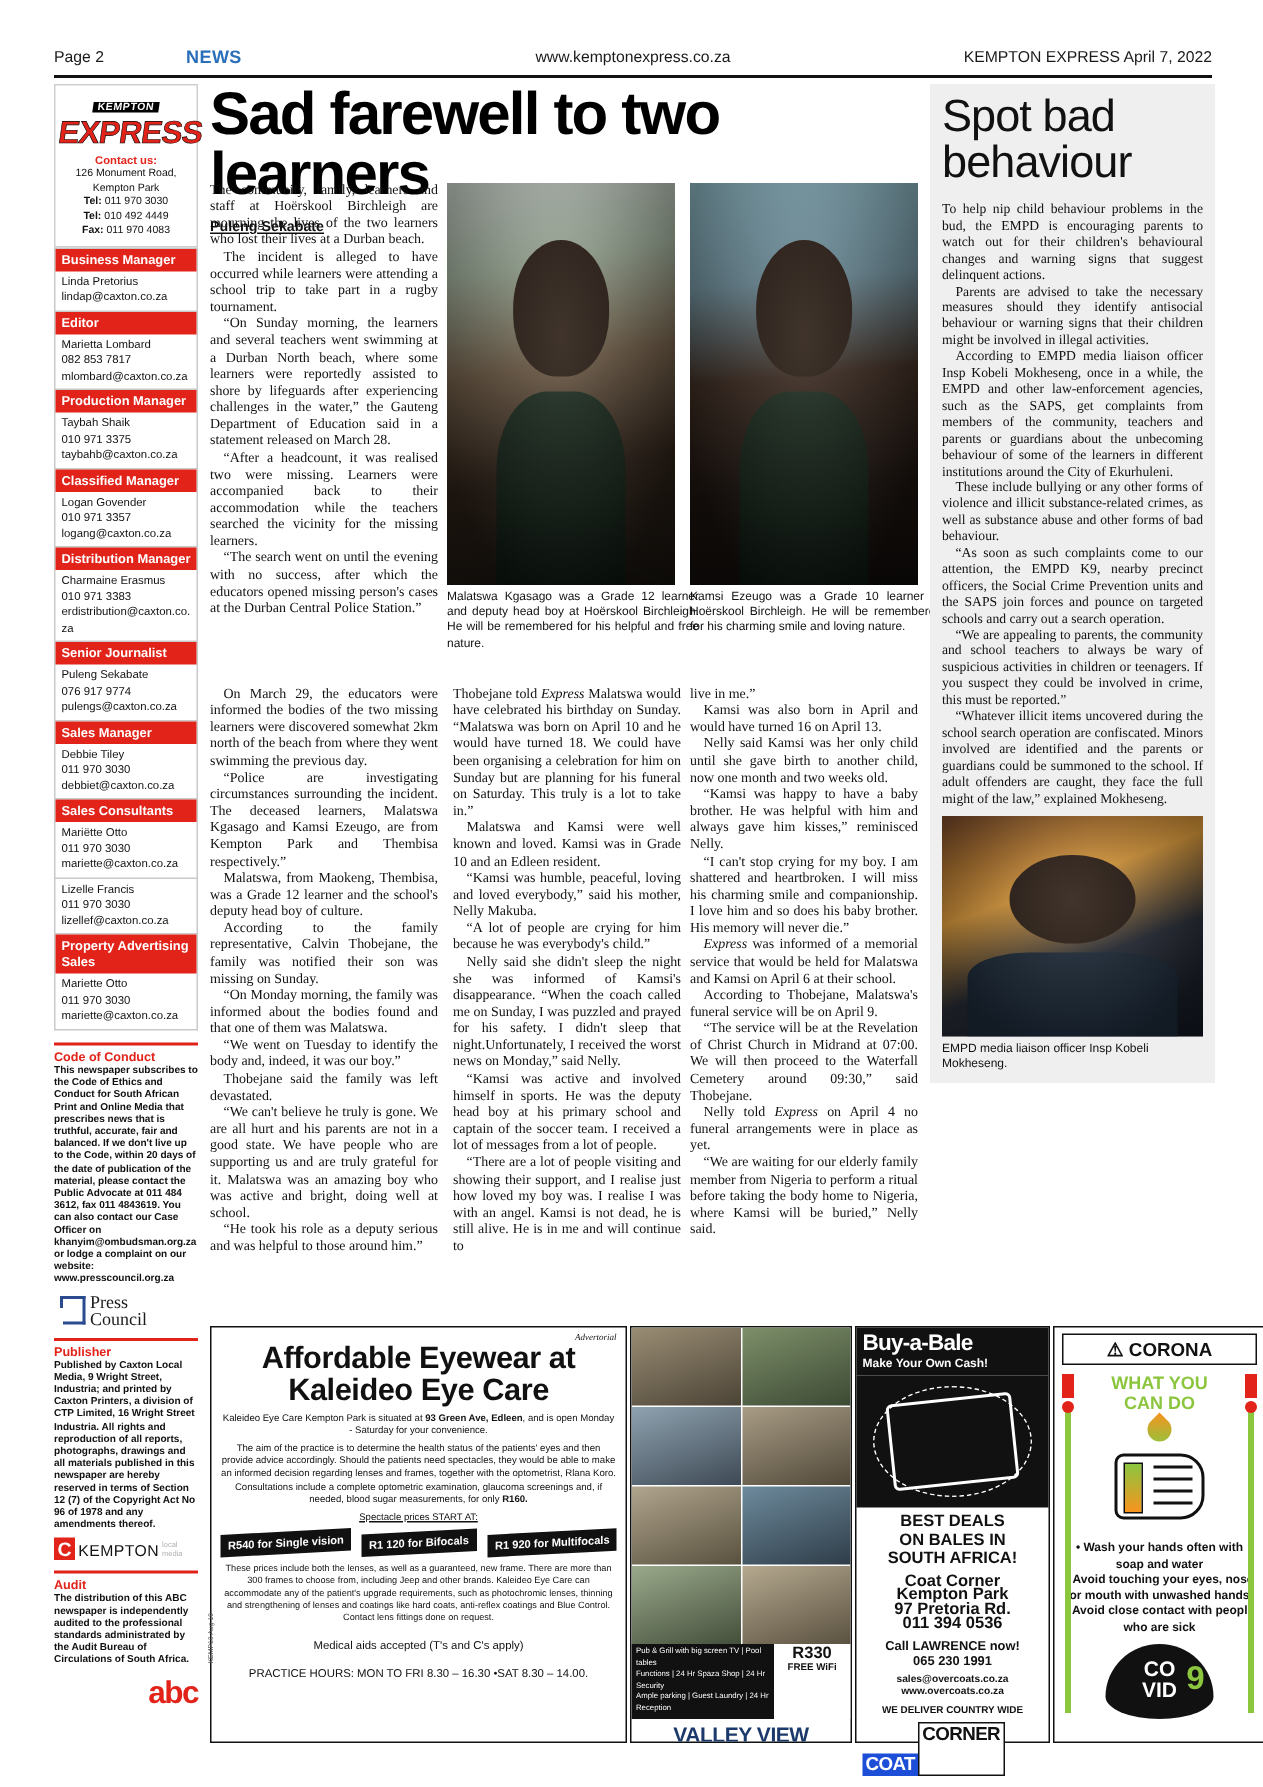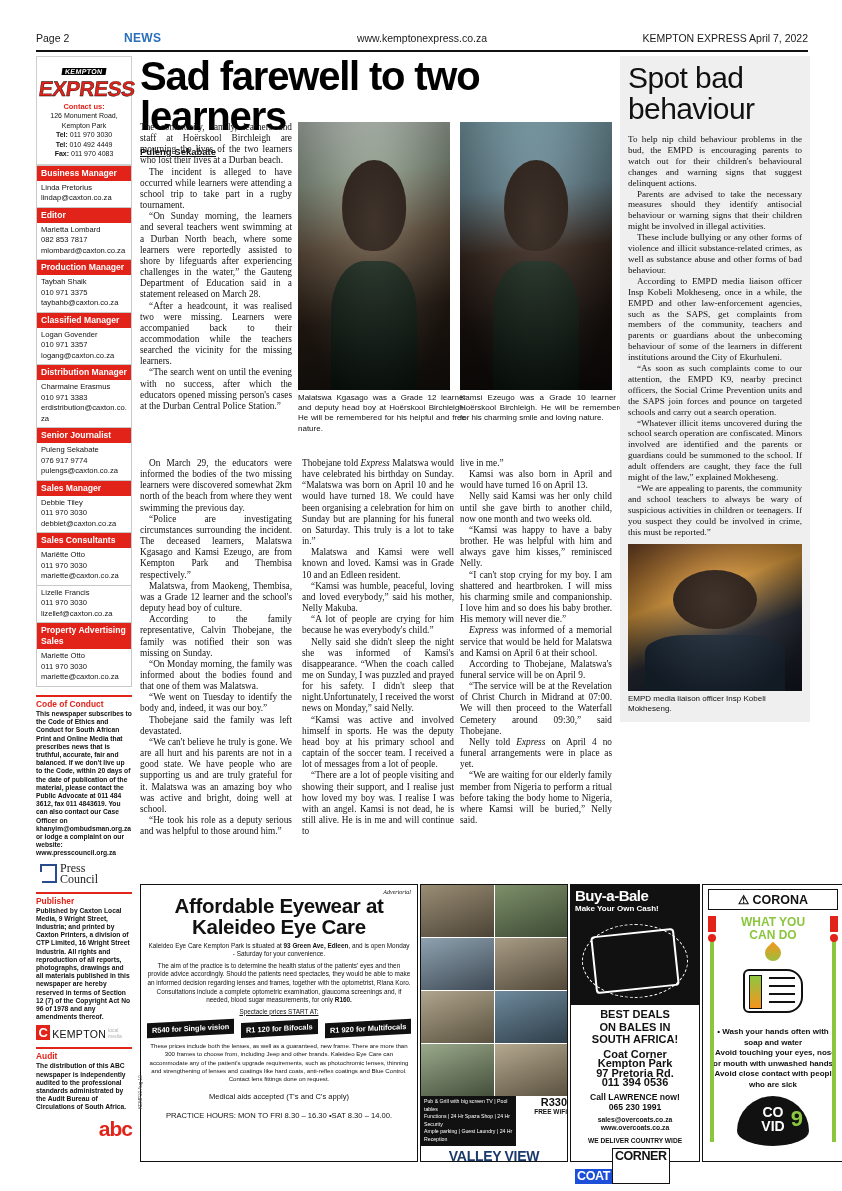--- a/index.html
+++ b/index.html
@@ -90,21 +90,21 @@
   .eye-fine{font-family:"Liberation Sans",sans-serif;font-size:6.1px;line-height:8.1px;text-align:center;color:#111;margin-top:6px;}
   .eye-hours{font-family:Liberation Sans, sans-serif;font-size:7.6px;line-height:11px;text-align:center;color:#111;margin-top:8px;}
   .eye-bar{background:#111;color:#fff;font-family:"Liberation Sans",sans-serif;font-weight:bold;font-size:7.6px;text-align:center;padding:3px 0;margin-top:6px;}
   .eye-side{position:absolute;left:2px;bottom:52px;font-family:"Liberation Sans",sans-serif;font-size:4.6px;color:#555;transform:rotate(-90deg);transform-origin:left bottom;white-space:nowrap;}
 
   .ad-lodge{left:384px;top:0;width:148px;height:278px;border:1px solid #111;background:#fff;overflow:hidden;}
   .lodge-grid{display:grid;grid-template-columns:1fr 1fr;grid-auto-rows:52px;gap:1px;}
   .lodge-cell{background:#6a6a5a;position:relative;overflow:hidden;}
   .lodge-info{display:flex;font-family:"Liberation Sans",sans-serif;font-size:5.2px;}
   .lodge-feat{background:#111;color:#fff;padding:2px 3px;line-height:7.6px;width:96px;box-sizing:border-box;}
-  .lodge-price{background:#fff;color:#111;text-align:right;width:52px;}
+  .lodge-price{background:#fff;color:#111;text-align:center;width:52px;}
   .lodge-price .r{font-weight:bold;font-size:11px;line-height:12px;color:#111;}
   .lodge-price .f{font-weight:bold;font-size:6.5px;line-height:7px;}
   .lodge-name{font-family:"Liberation Sans",sans-serif;font-weight:bold;font-size:14px;line-height:14px;text-align:center;color:#1b3a6b;letter-spacing:-.3px;padding-top:3px;}
 
   .ad-bale{left:534px;top:0;width:130px;height:278px;border:1px solid #111;background:#fff;}
   .bale-top{background:#111;color:#fff;padding:3px 4px;}
   .bale-ttl{font-family:"Liberation Sans",sans-serif;font-weight:bold;font-size:15px;line-height:16px;letter-spacing:-.5px;}
   .bale-sub{font-family:"Liberation Sans",sans-serif;font-weight:bold;font-size:8px;line-height:10px;}
   .bale-img{background:#111;height:88px;position:relative;}
   .bale-bale{position:absolute;left:50%;top:50%;transform:translate(-50%,-50%) rotate(-6deg);width:80px;height:54px;border:2px solid #fff;border-radius:4px;}
@@ -356,25 +356,25 @@
         </div>
     </div>
   </div>
 
   <div class="rail">
     <div class="rail-hd">Spot bad</div>
     <div class="rail-hd">behaviour</div>
     <div class="rail-body" id="rail-body">
         <p class="first">To help nip child behaviour problems in the bud, the EMPD is encouraging parents to watch out for their children's behavioural changes and warning signs that suggest delinquent actions.</p>
         <p>Parents are advised to take the necessary measures should they identify antisocial behaviour or warning signs that their children might be involved in illegal activities.</p>
+        <p>According to EMPD media liaison officer Insp Kobeli Mokheseng, once in a while, the EMPD and other law-enforcement agencies, such as the SAPS, get complaints from members of the community, teachers and parents or guardians about the unbecoming behaviour of some of the learners in different institutions around the City of Ekurhuleni.</p>
         <p>These include bullying or any other forms of violence and illicit substance-related crimes, as well as substance abuse and other forms of bad behaviour.</p>
-        <p>According to EMPD media liaison officer Insp Kobeli Mokheseng, once in a while, the EMPD and other law-enforcement agencies, such as the SAPS, get complaints from members of the community, teachers and parents or guardians about the unbecoming behaviour of some of the learners in different institutions around the City of Ekurhuleni.</p>
         <p>“As soon as such complaints come to our attention, the EMPD K9, nearby precinct officers, the Social Crime Prevention units and the SAPS join forces and pounce on targeted schools and carry out a search operation.</p>
+        <p>“We are appealing to parents, the community and school teachers to always be wary of suspicious activities in children or teenagers. If you suspect they could be involved in crime, this must be reported.”</p>
         <p>“Whatever illicit items uncovered during the school search operation are confiscated. Minors involved are identified and the parents or guardians could be summoned to the school. If adult offenders are caught, they face the full might of the law,” explained Mokheseng.</p>
-        <p>“We are appealing to parents, the community and school teachers to always be wary of suspicious activities in children or teenagers. If you suspect they could be involved in crime, this must be reported.”</p>
       </div>
     <div class="rail-photo p3 vign">
       <div style="position:absolute;left:26%;top:18%;width:48%;height:40%;background:#2b1d14;border-radius:50%;"></div>
       <div style="position:absolute;left:10%;bottom:0;width:80%;height:38%;background:#1d2b3a;border-radius:30% 30% 0 0;"></div>
     </div>
     <div class="rail-cap">EMPD media liaison officer Insp Kobeli Mokheseng.</div>
   </div>
 
   <div class="ads">
 

